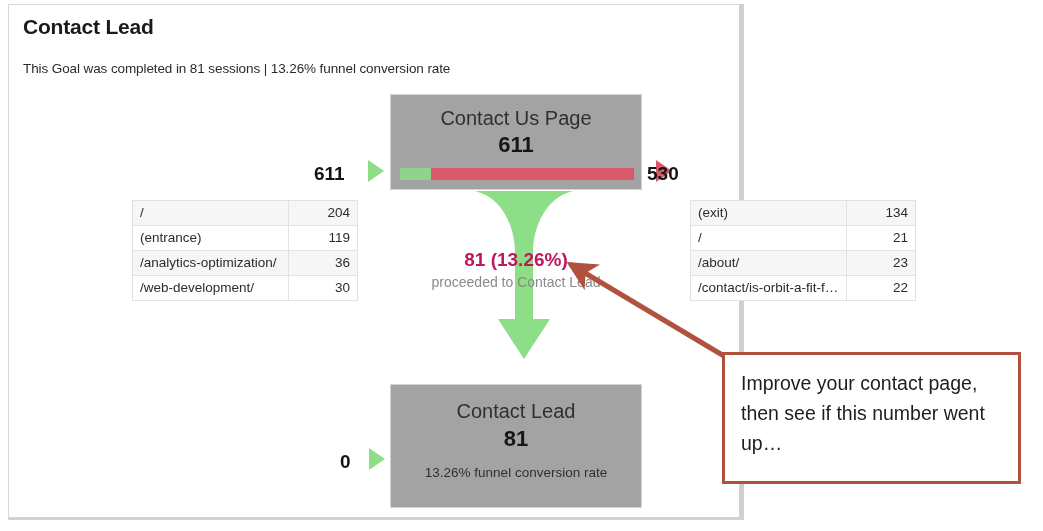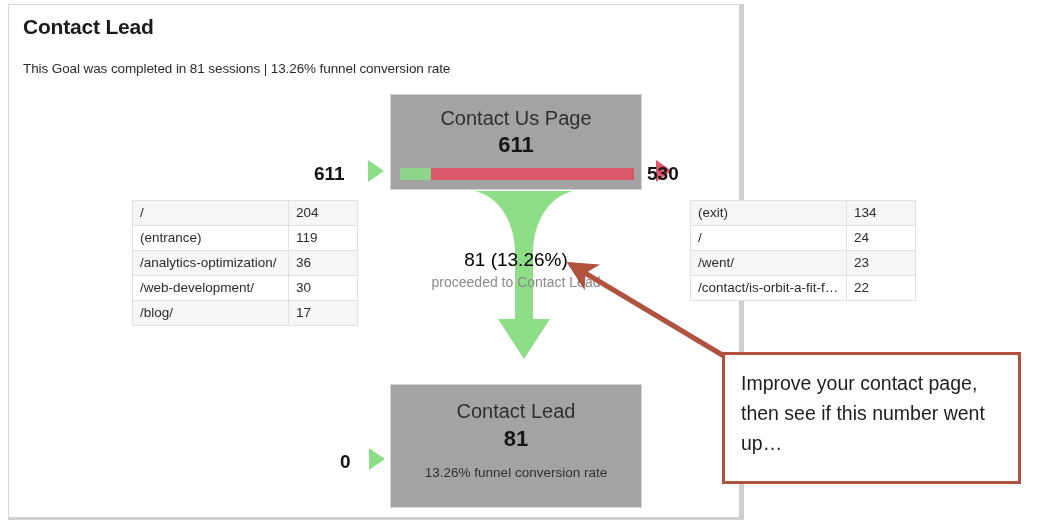--- a/index.html
+++ b/index.html
@@ -169,21 +169,21 @@
     border: 1px solid #e2e2e2;
     padding: 3px 7px 4px 7px;
     height: 17px;
     white-space: nowrap;
     overflow: hidden;
     text-overflow: ellipsis;
   }
   .data-table tr:nth-child(odd) td { background: #f6f6f6; }
   .data-table tr:nth-child(even) td { background: #ffffff; }
   .data-table td.val {
-    text-align: left;
+    text-align: right;
     width: 54px;
     margin-left: 36px;
   }
 
   
   #funnel-arrow {
     position: absolute;
     left: 462px;
     top: 186px;
     width: 106px;
@@ -263,39 +263,35 @@
           <td class="val">119</td>
         </tr>
         <tr>
           <td>/analytics-optimization/</td>
           <td class="val">36</td>
         </tr>
         <tr>
           <td>/web-development/</td>
           <td class="val">30</td>
         </tr>
-        <tr>
-          <td>/blog/</td>
-          <td class="val">17</td>
-        </tr>
       </tbody>
     </table>
 
     <table class="data-table" id="table-right">
       <tbody>
         <tr>
           <td>(exit)</td>
           <td class="val">134</td>
         </tr>
         <tr>
           <td>/</td>
-          <td class="val">24</td>
-        </tr>
-        <tr>
-          <td>/went/</td>
+          <td class="val">21</td>
+        </tr>
+        <tr>
+          <td>/about/</td>
           <td class="val">23</td>
         </tr>
         <tr>
           <td>/contact/is-orbit-a-fit-fo…</td>
           <td class="val">22</td>
         </tr>
       </tbody>
     </table>
 
     <svg id="funnel-arrow" viewBox="0 0 106 192">
@@ -305,21 +301,21 @@
                L 27 128
                L 53 168
                L 79 128
                L 62 128
                L 62 62
                C 62 34, 76 6, 102 0
                Z" fill="#8ede87"></path>
     </svg>
 
     <div style="position:absolute; left:381px; top:244px; width:252px; text-align:center;">
-      <div style="font-size:19px; font-weight:normal; color:#000000;">81 (13.26%)</div>
+      <div style="font-size:19px; font-weight:bold; color:#be185d;">81 (13.26%)</div>
       <div style="font-size:14px; color:#8a8a8a; margin-top:3px;">proceeded to Contact Lead</div>
     </div>
 
   </div>
 
   <svg id="annot-arrow" viewBox="0 0 200 118">
     <defs>
       <marker id="annot-head" markerWidth="7" markerHeight="7" refX="5.4" refY="3.3" orient="auto" markerUnits="strokeWidth">
         <path d="M 6.2 3.3 L 0.2 0.3 L 1.8 3.3 L 0.2 6.3 Z" fill="#b1523f"></path>
       </marker>

